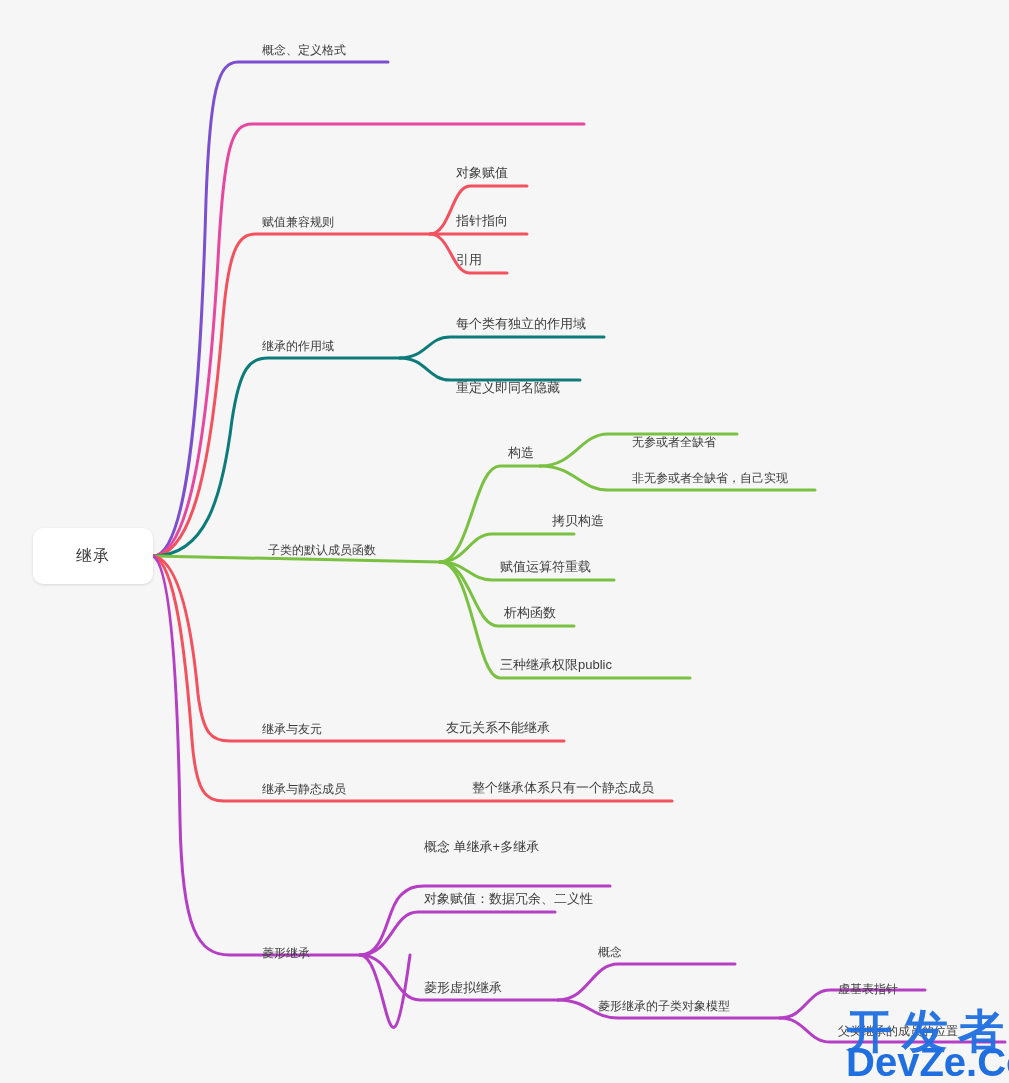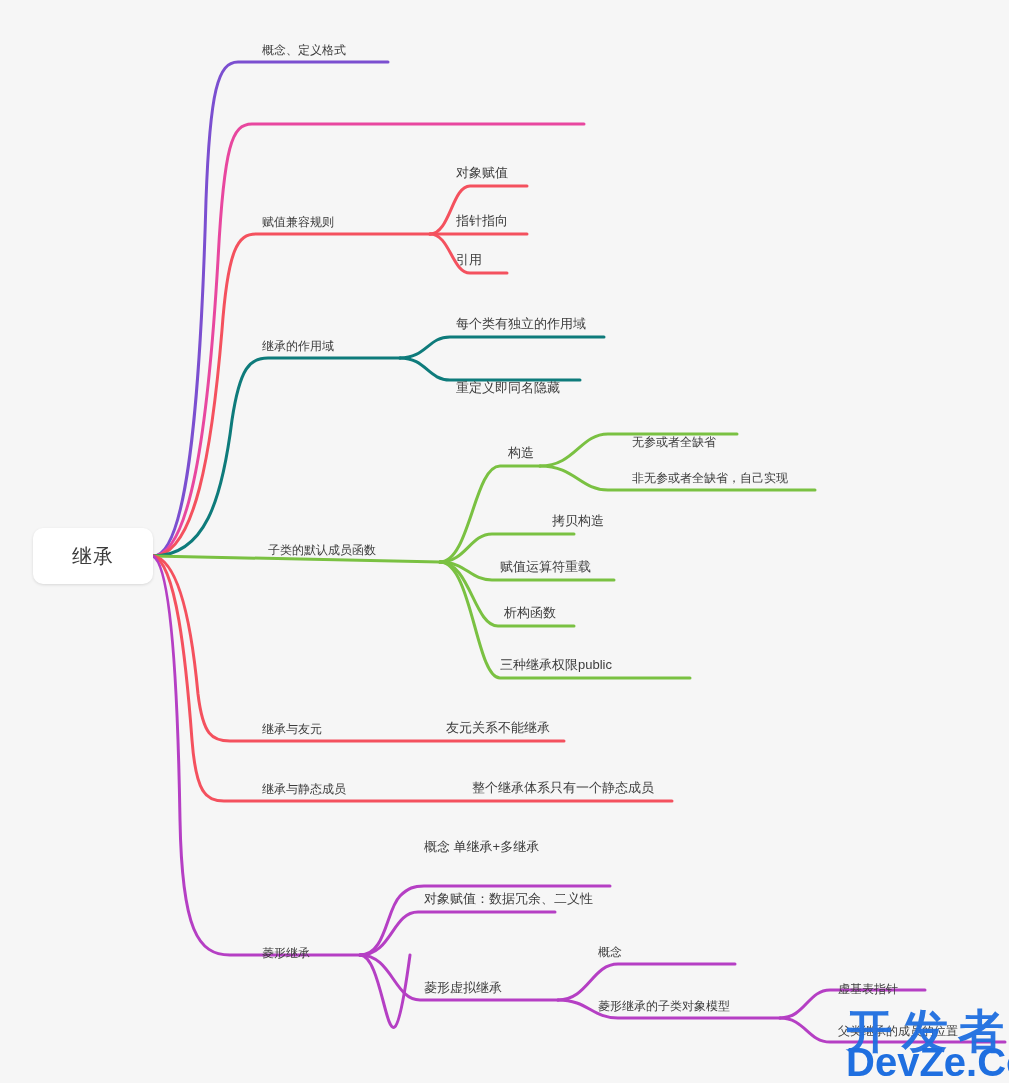--- a/index.html
+++ b/index.html
@@ -25,21 +25,21 @@
   .node.lvl2{font-size:13px;}
   .node.lvl3{font-size:12px;}
 
   .root{
     position:absolute;
     background:#ffffff;
     border-radius:10px;
     box-shadow:0 1px 3px rgba(0,0,0,.12);
     display:flex;align-items:center;justify-content:center;
     color:#3c3c3c;
-    font-size:20px;
+    font-size:16px;
     letter-spacing:1px;
   }
 
   .watermark{
     position:absolute;
     pointer-events:none;
     user-select:none;
   }
   .wm-cn{
     font-size:46px;

